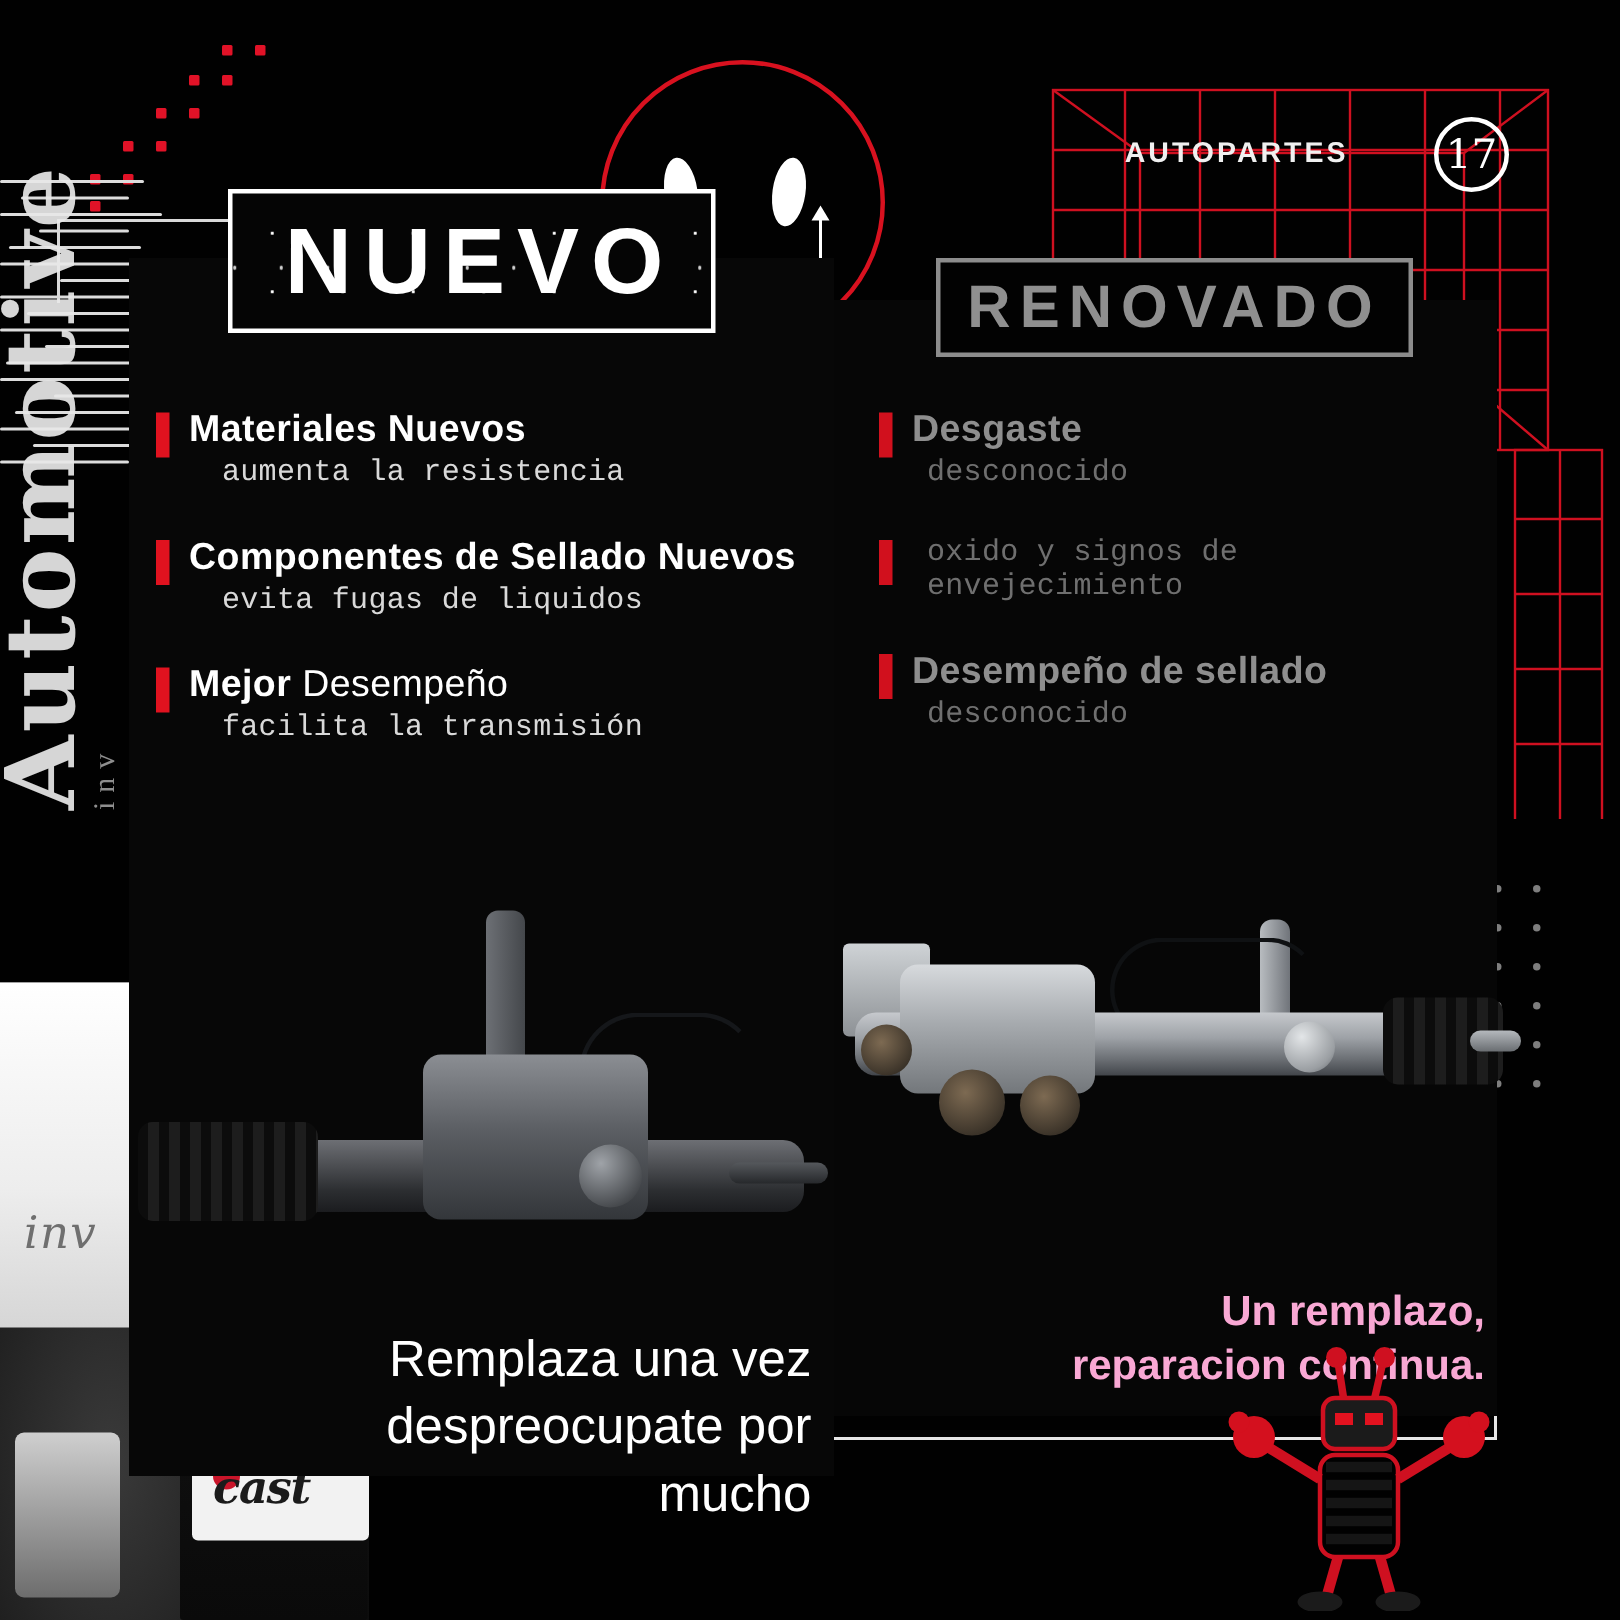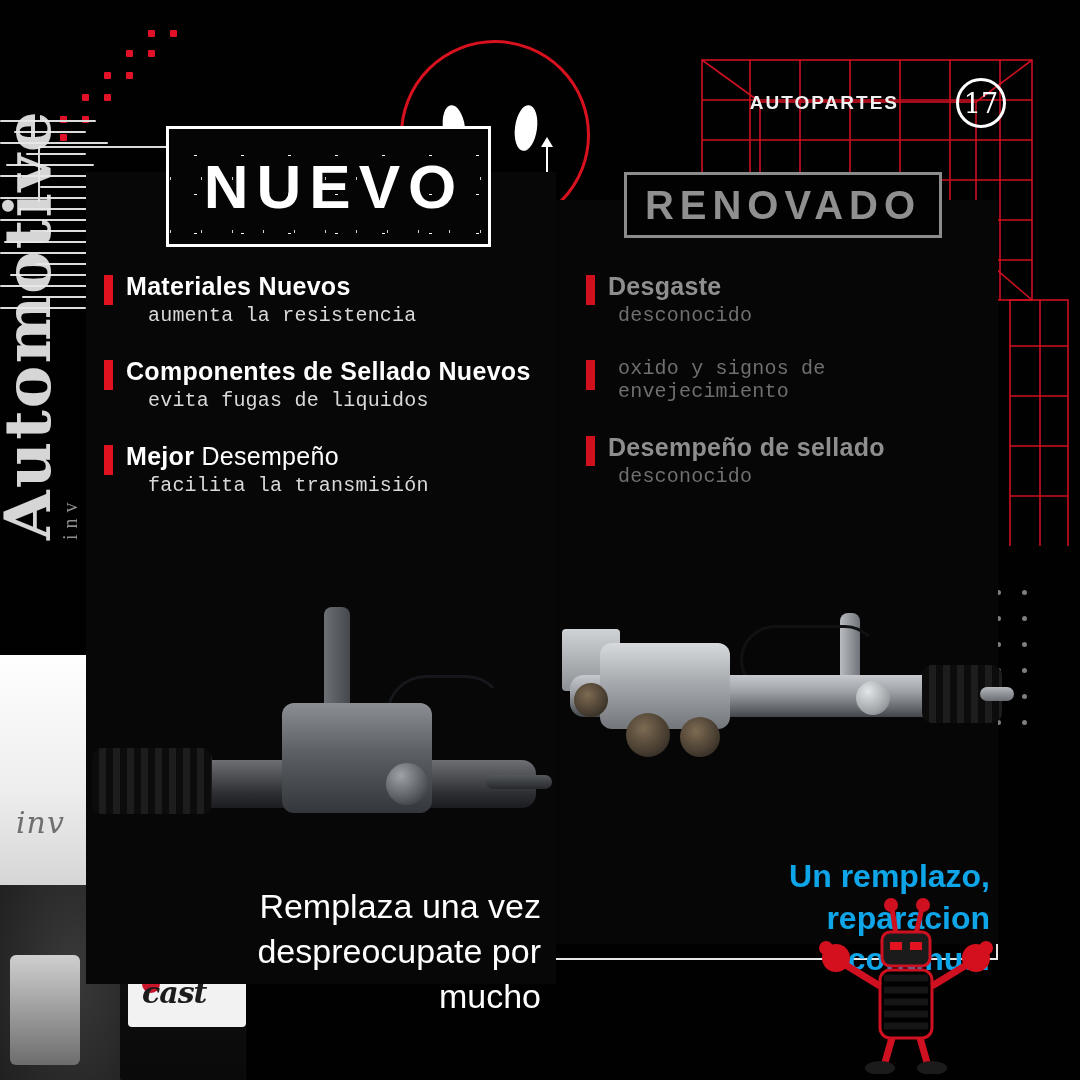--- a/index.html
+++ b/index.html
@@ -171,21 +171,21 @@
   }
   .chip.starry {
     background-color:#050505;
     background-image:
       radial-gradient(#ffffff 1px, transparent 1.2px),
       radial-gradient(#cfcfcf .8px, transparent 1px);
     background-size: 47px 39px, 31px 53px;
     background-position: 3px 7px, 17px 23px;
   }
   .chip-nuevo {
-    left: 166px; top: 126px; width: 325px; height: 121px; padding-left: 11px;
+    left: 152px; top: 126px; width: 325px; height: 96px; padding-left: 11px;
   }
   .chip-nuevo .txt {
     font-size: 62px; font-weight: 800; color: #fff;
     letter-spacing: 8px; font-family: "Liberation Sans", sans-serif;
   }
   .chip-renovado {
     left: 624px; top: 172px; width: 318px; height: 66px;
     border-color: #8c8c8c;
   }
   .chip-renovado .txt {
@@ -295,21 +295,21 @@
 
   
   .blurb-left {
     position: absolute; left: 196px; top: 884px; width: 345px;
     text-align: right;
     color: #ffffff; font-size: 34px; line-height: 1.32; font-weight: 400;
   }
   .blurb-right {
     position: absolute; left: 700px; top: 856px; width: 290px;
     text-align: right;
-    color: #0ea5e9; font-size: 32px; line-height: 1.3; font-weight: 700;
+    color: #f9a8d4; font-size: 28px; line-height: 1.3; font-weight: 700;
   }
 
   
   .logo {
     position: absolute; right: 74px; top: 78px;
     display: flex; align-items: center; gap: 10px;
   }
   .logo .word {
     font-size: 19px; font-weight: 800; letter-spacing: 2px;
     color: #f0f0f0;

